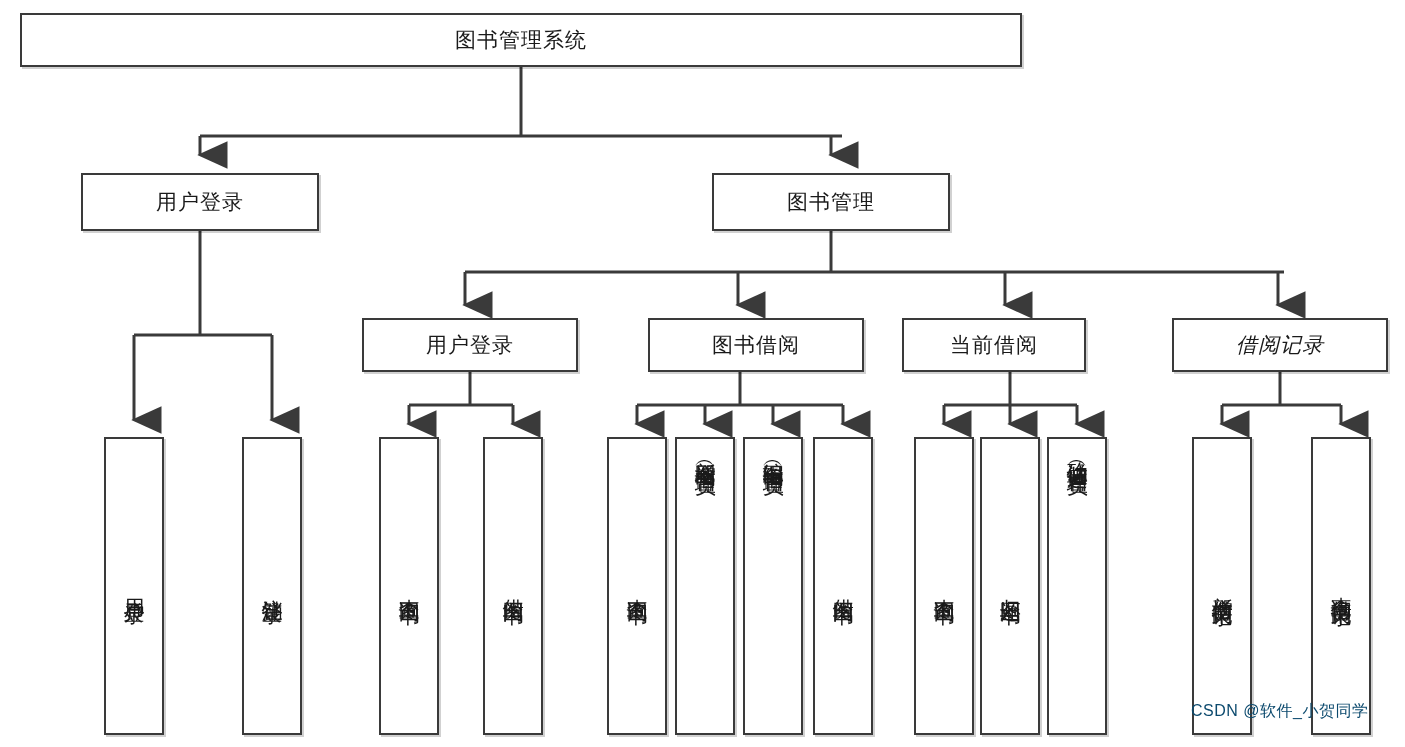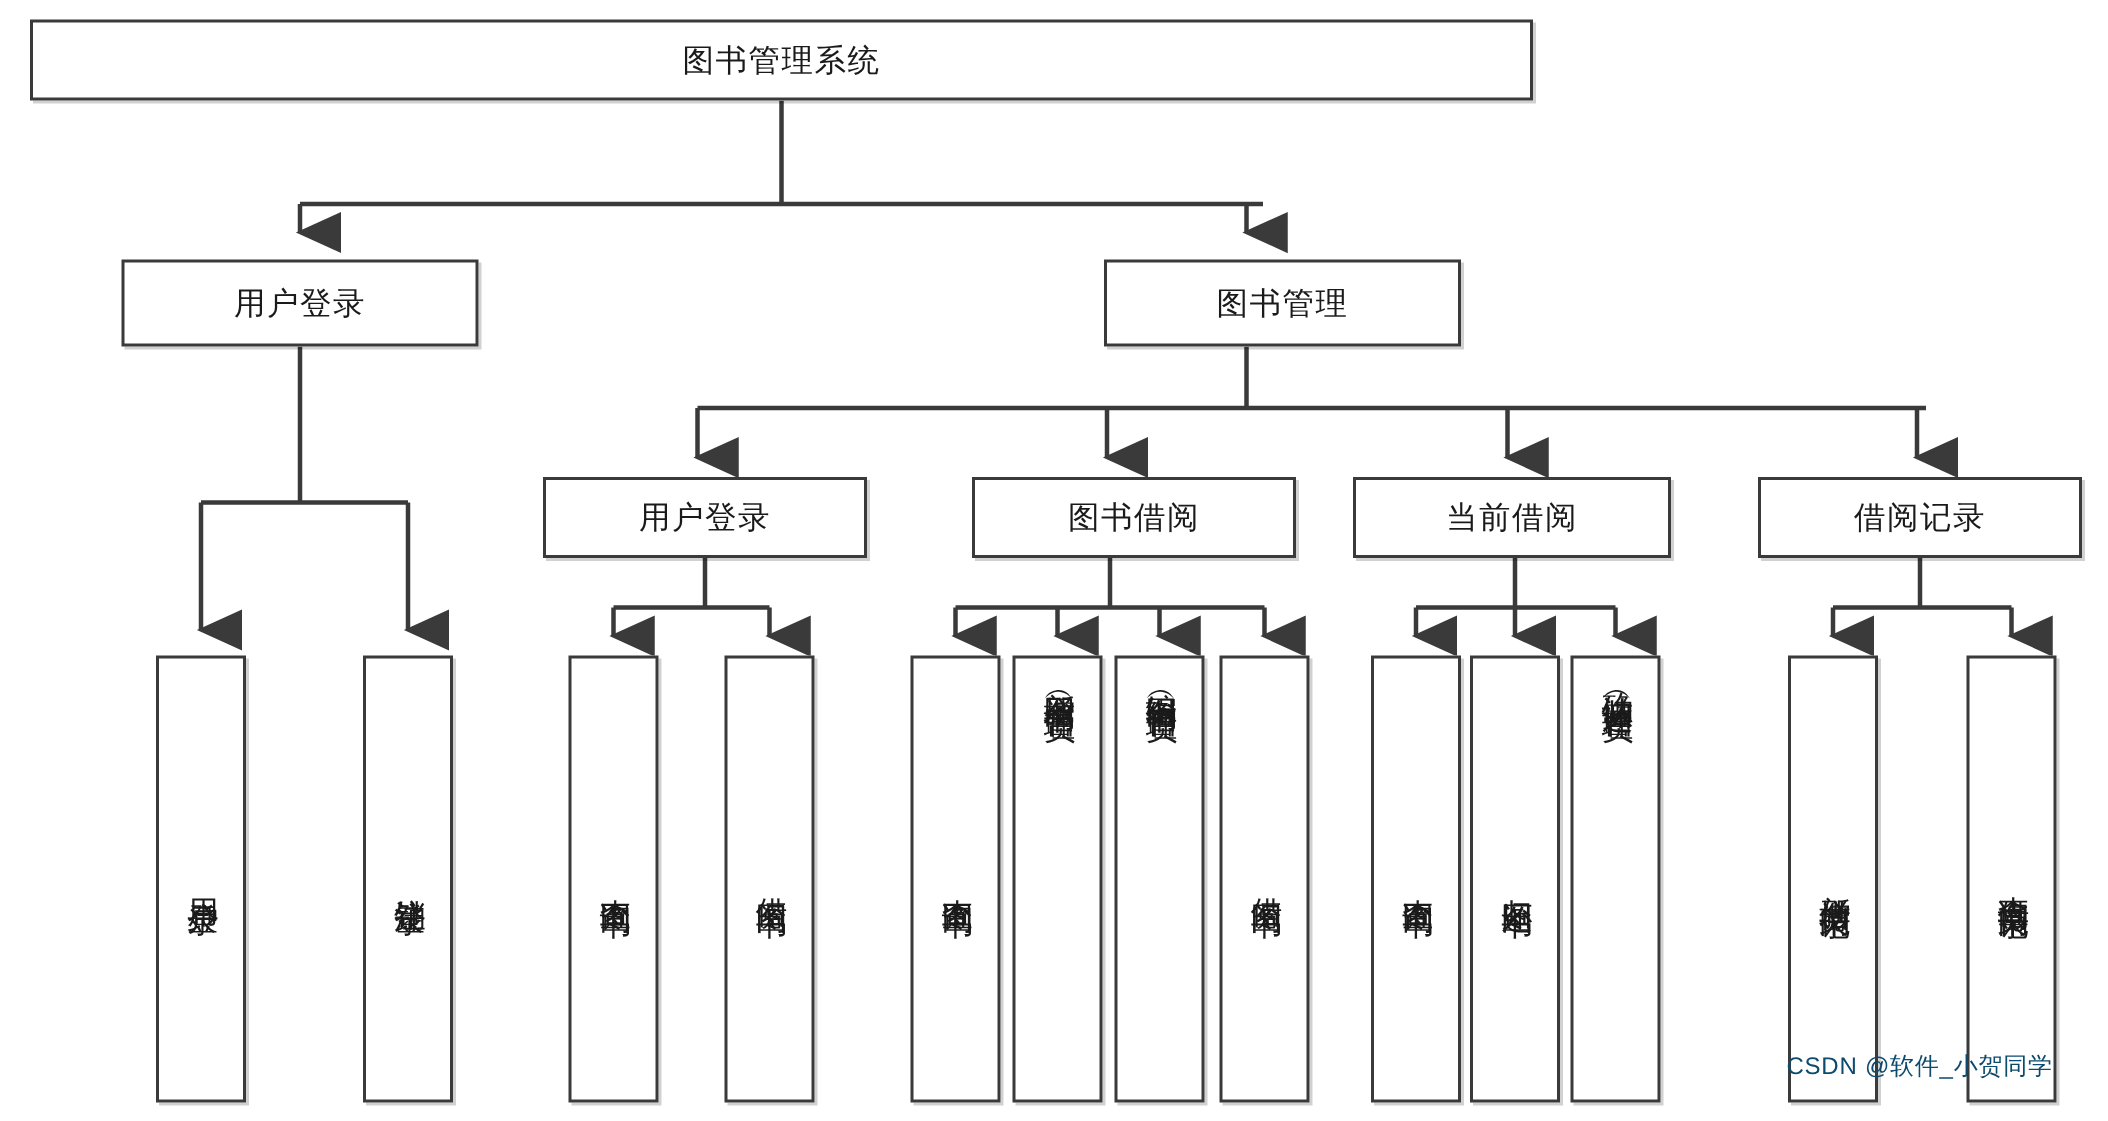--- a/index.html
+++ b/index.html
@@ -124,34 +124,34 @@
     </g>
   </svg>
 
   <div class="node h" style="left:20px; top:13px; width:1002px; height:54px;">
     <span>图书管理系统</span>
   </div>
 
   <div class="node h" style="left:81px; top:173px; width:238px; height:58px;">
     <span>用户登录</span>
   </div>
-  <div class="node h" style="left:712px; top:173px; width:238px; height:58px;margin-left:24px;">
+  <div class="node h" style="left:712px; top:173px; width:238px; height:58px;">
     <span>图书管理</span>
   </div>
 
   <div class="node h" style="left:362px; top:318px; width:216px; height:54px;">
     <span>用户登录</span>
   </div>
   <div class="node h" style="left:632px; top:318px; width:216px; height:54px;margin-left:16px;">
     <span>图书借阅</span>
   </div>
-  <div class="node h" style="left:902px; top:318px; width:212px; height:54px;">
+  <div class="node h" style="left:902px; top:318px; width:184px; height:54px;">
     <span>当前借阅</span>
   </div>
-  <div class="node h" style="left:1172px; top:318px; width:216px; height:54px;">
+  <div class="node h" style="left:1172px; top:318px; width:216px; height:54px;font-style:italic;">
     <span>借阅记录</span>
   </div>
 
   <div class="node v centered" style="left:104px; top:437px; width:60px; height:298px;">
     <span class="vtext">用户登录</span>
   </div>
   <div class="node v centered" style="left:242px; top:437px; width:60px; height:298px;">
     <span class="vtext">注销登录</span>
   </div>
 

